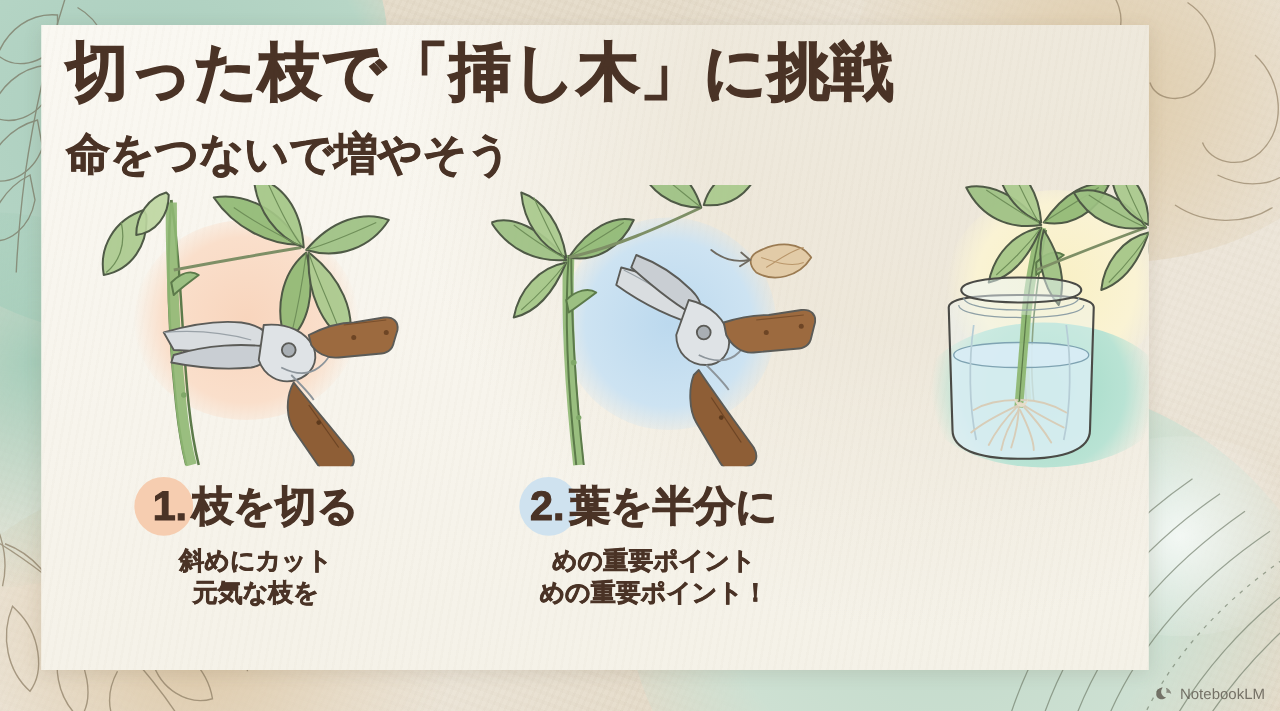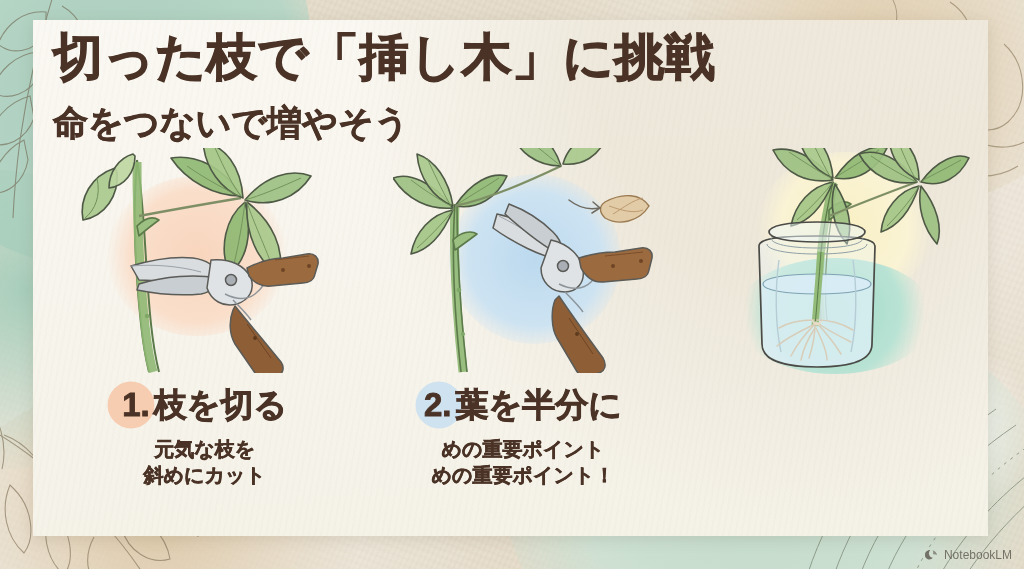--- a/index.html
+++ b/index.html
@@ -44,21 +44,21 @@
     background:radial-gradient(circle at 50% 40%,#dcc7a6 0%,rgba(220,199,166,0) 72%);
   }
   .bg-white-r{
     right:-30px;bottom:60px;width:220px;height:160px;
     background:radial-gradient(circle at 50% 50%,rgba(255,255,255,.75) 0%,rgba(255,255,255,0) 70%);
   }
   .bg-line{position:absolute;pointer-events:none;}
 
   
   .card{
-    position:absolute;left:33px;top:20px;width:955px;height:516px;
+    position:absolute;left:33px;top:20px;width:886px;height:516px;
     background:
       linear-gradient(175deg,#faf8f2 0%,#f7f4ec 55%,#f4f1e7 100%);
     box-shadow:0 3px 14px rgba(90,75,55,.14);
     overflow:hidden;
   }
   .card-tex{position:absolute;inset:0;
     background:
       repeating-linear-gradient(100deg,rgba(150,135,105,.022) 0 2px,rgba(255,255,255,0) 2px 6px),
       radial-gradient(circle at 80% 12%,rgba(225,215,195,.45) 0 22%,transparent 50%);
   }
@@ -239,22 +239,22 @@
               <circle cx="180" cy="190" r="1.9" fill="#5d3a1d" stroke="none"></circle>
             </g>
           </svg>
         </div>
 
         <div class="step-head">
           <div class="num-circle" style="background: rgb(246, 205, 176);"></div>
           <div class="step-title"><span class="num">1.</span><span>枝を切る</span></div>
         </div>
         <div class="step-desc">
+          <div>斜めにカット</div>
           <div>元気な枝を</div>
-          <div>斜めにカット</div>
         </div>
       </div>
 
       <div class="step s2">
         <div class="art">
           <div class="wblob" style="left:56px;top:26px;width:172px;height:170px;background:radial-gradient(circle at 50% 50%,#bcd9ee 0%,#cde3f2 55%,rgba(205,227,242,0) 76%);"></div>
           <svg width="260" height="225" viewBox="0 0 260 225">
             <g stroke="#4f5a46" stroke-width="1.6" fill="none" stroke-linejoin="round">
 
               <path d="M62 56 C60 110 64 170 70 224" stroke="#8fb873" stroke-width="9" stroke-opacity=".9"></path>

